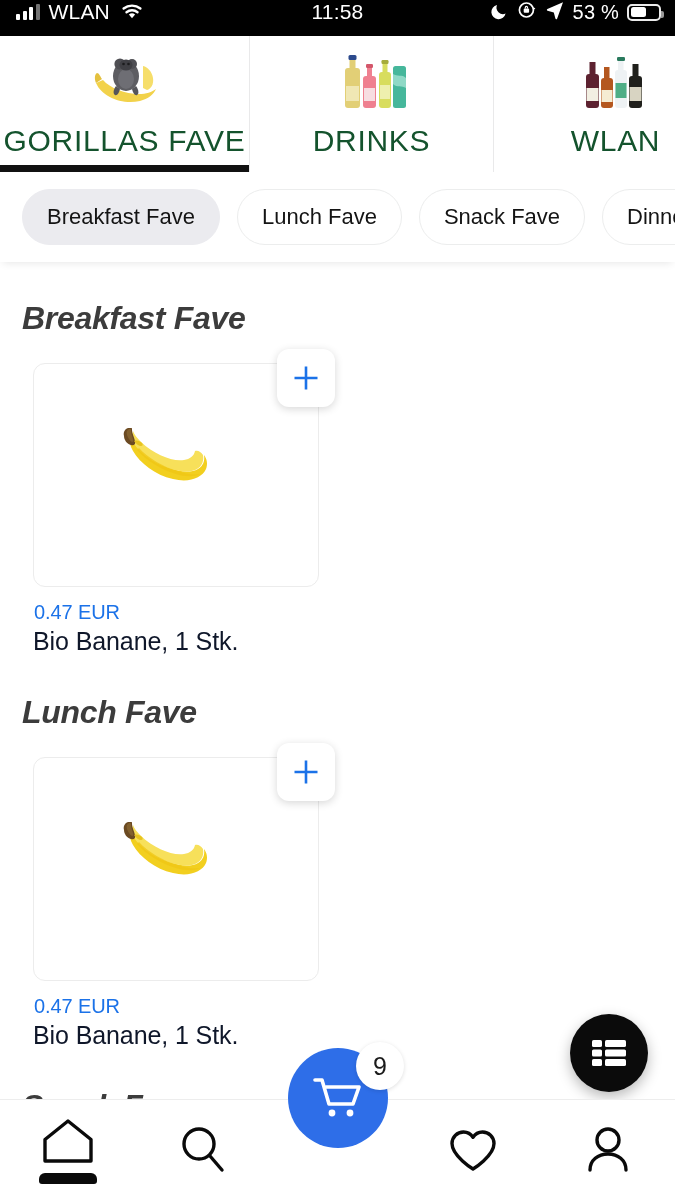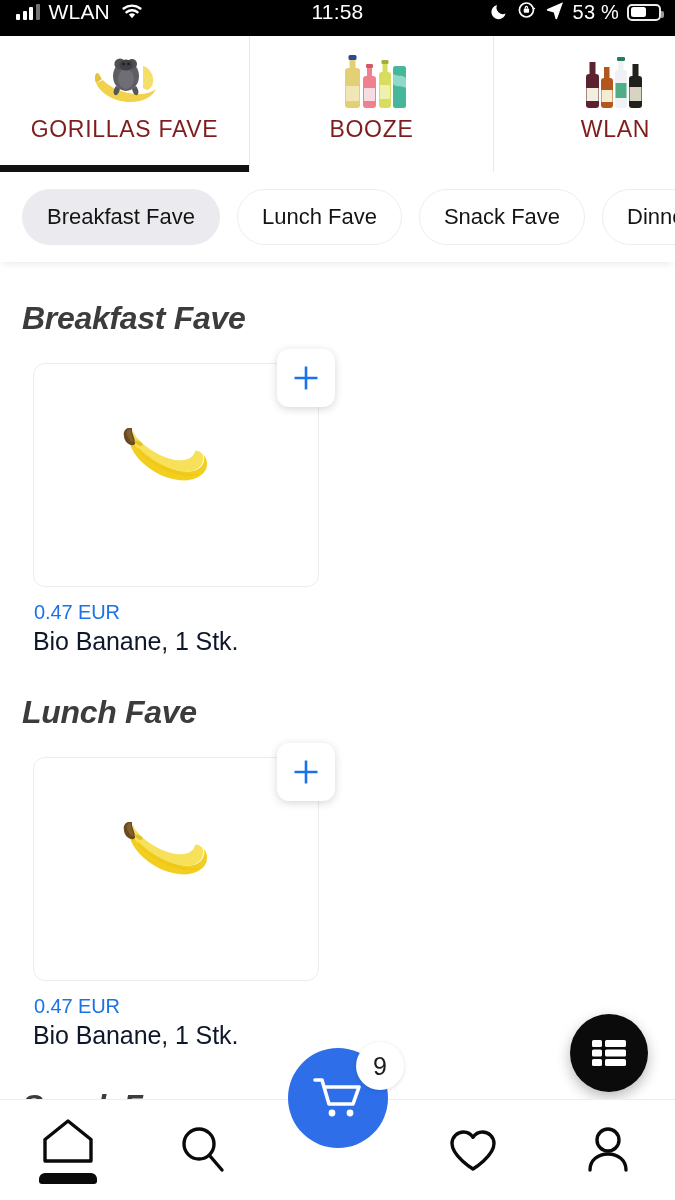--- a/index.html
+++ b/index.html
@@ -132,24 +132,24 @@
   .tab-icon {
     height: 62px;
     display: flex;
     align-items: center;
     justify-content: center;
     font-size: 44px;
     line-height: 1;
   }
   .tab-icon svg { display: block; }
   .tab-label {
-    margin-top: 4px;
-    font-size: 23px;
+    margin-top: 12px;
+    font-size: 30px;
     letter-spacing: .7px;
-    color: #7f1d1d;
+    color: #14532d;
     font-weight: 400;
     white-space: nowrap;
   }
   .tab.active::after {
     content: "";
     position: absolute;
     left: 0; right: 0; bottom: 0;
     height: 7px;
     background: #111111;
   }
@@ -423,21 +423,21 @@
           <rect x="31" y="12" width="7" height="4" rx="1.2" fill="#d3566a"></rect>
           <rect x="29" y="36" width="11" height="13" fill="#f7dde1"></rect>
           <rect x="44" y="20" width="12" height="36" rx="3" fill="#d8dd5e"></rect>
           <rect x="47.5" y="10" width="5" height="11" fill="#d8dd5e"></rect>
           <rect x="46.5" y="8" width="7" height="4" rx="1.2" fill="#a6ac3a"></rect>
           <rect x="45" y="33" width="10" height="14" fill="#eef0ae"></rect>
           <rect x="58" y="14" width="13" height="42" rx="2.5" fill="#46b79b"></rect>
           <path d="M58 22c4 3 9 0 13 4v10c-4-3-9 0-13-4z" fill="#8fd9c6"></path>
         </svg>
       </div>
-      <div class="tab-label">BOOZE</div>
+      <div class="tab-label">DRINKS</div>
     </div>
 
     <div class="tab">
       <div class="tab-icon">
         <svg width="70" height="58" viewBox="0 0 70 58">
           <rect x="5" y="22" width="13" height="34" rx="3" fill="#5d2230"></rect>
           <rect x="8.5" y="10" width="6" height="13" fill="#5d2230"></rect>
           <rect x="5.5" y="36" width="12" height="13" fill="#f2efe2"></rect>
           <rect x="20" y="26" width="12" height="30" rx="3" fill="#b4571f"></rect>
           <rect x="23" y="15" width="5.5" height="12" fill="#b4571f"></rect>

